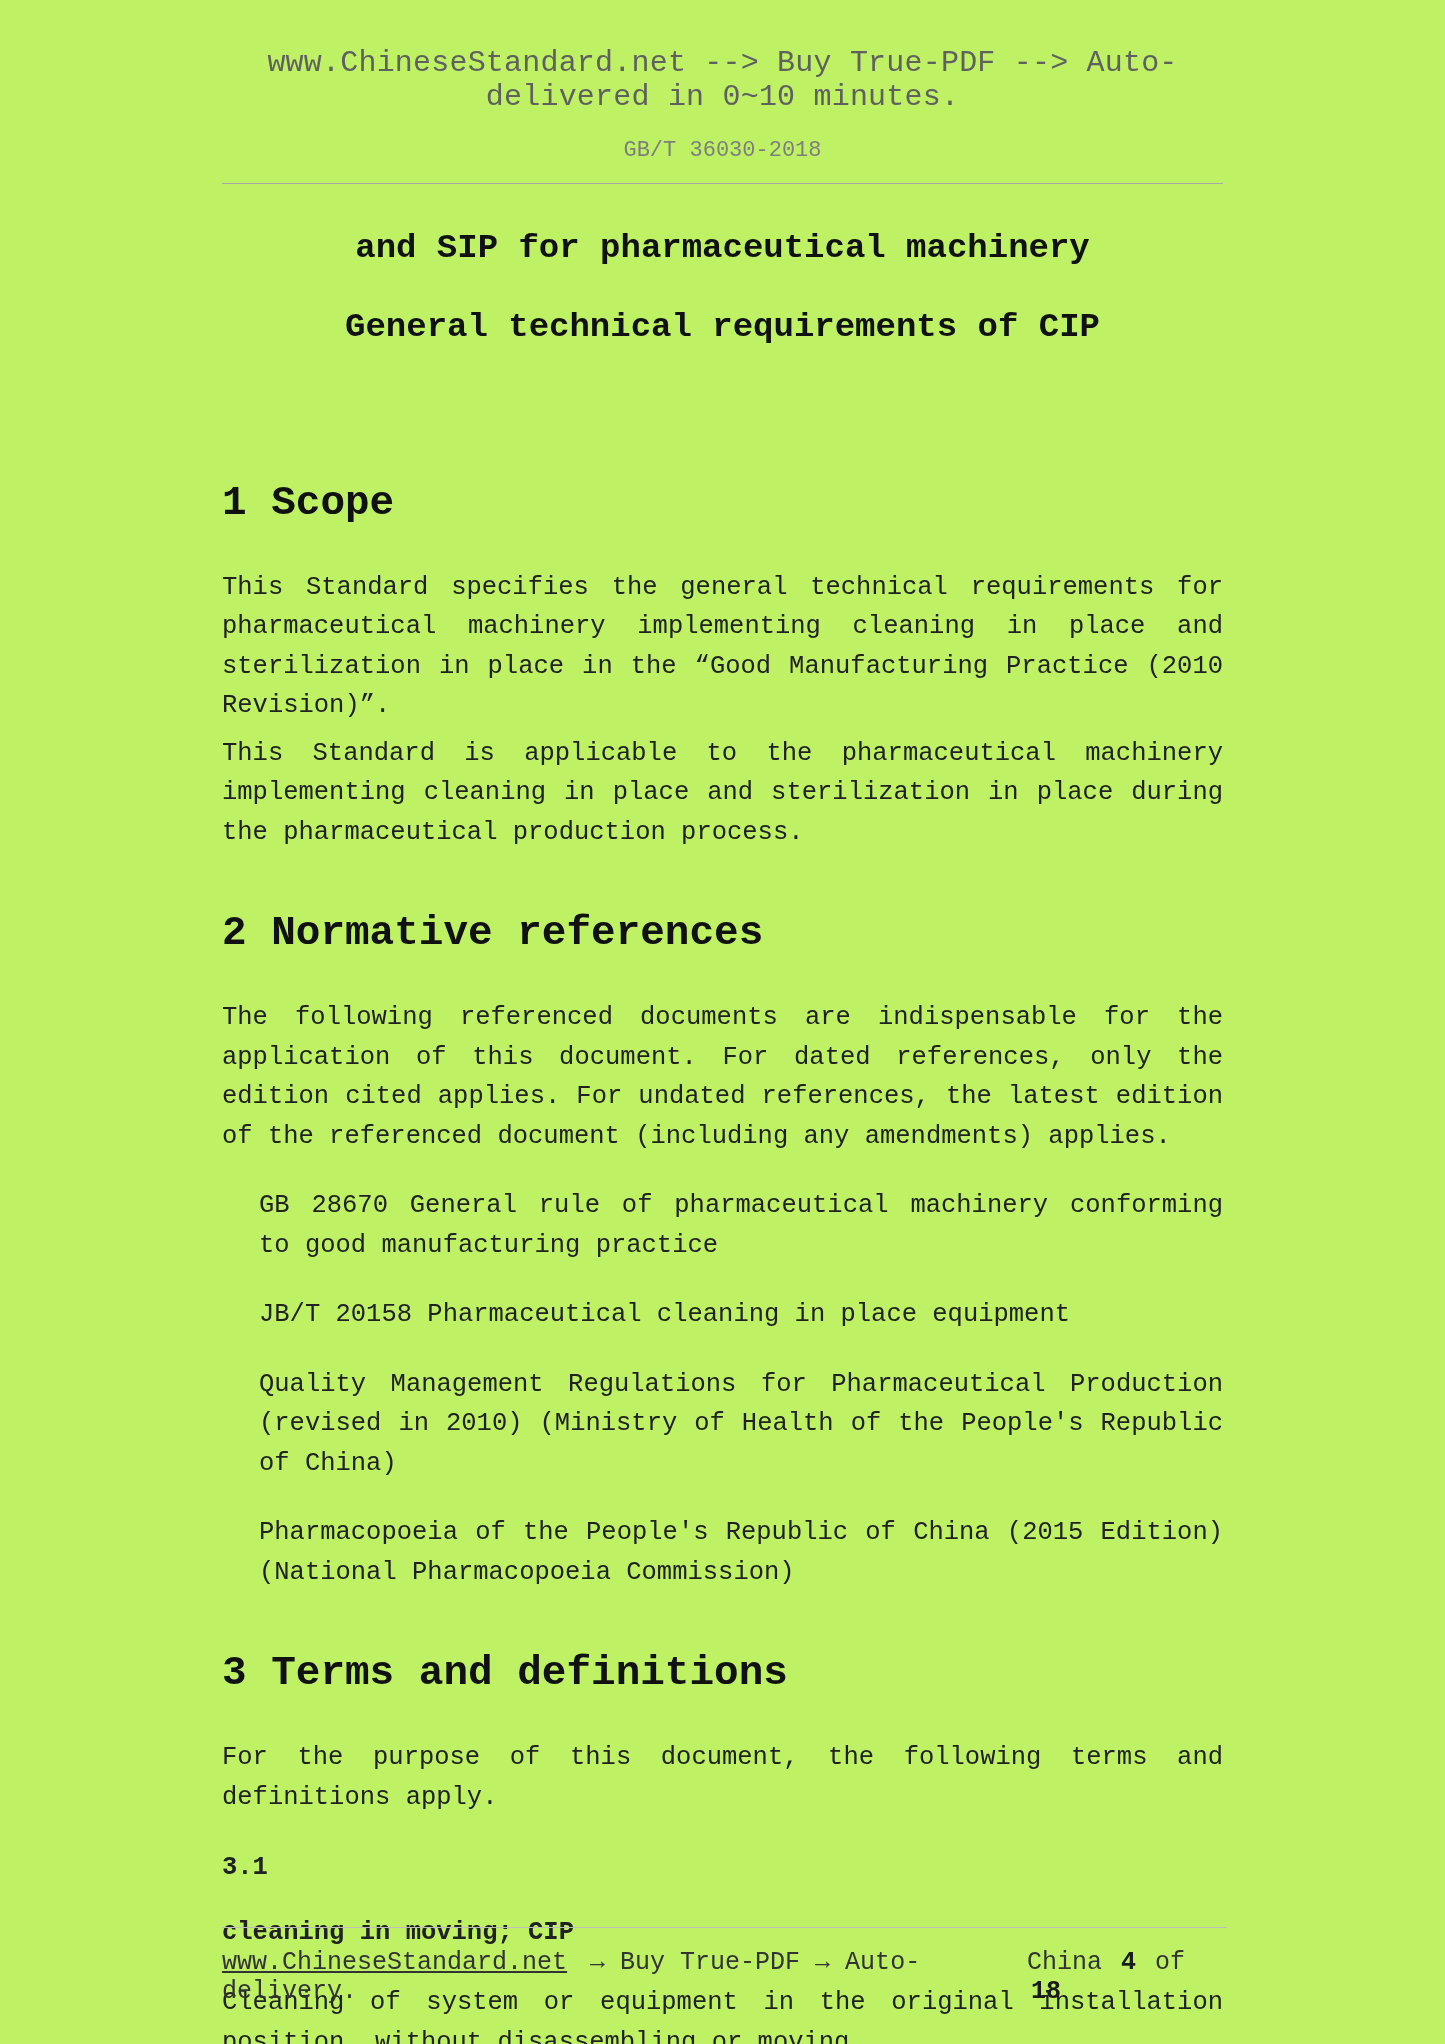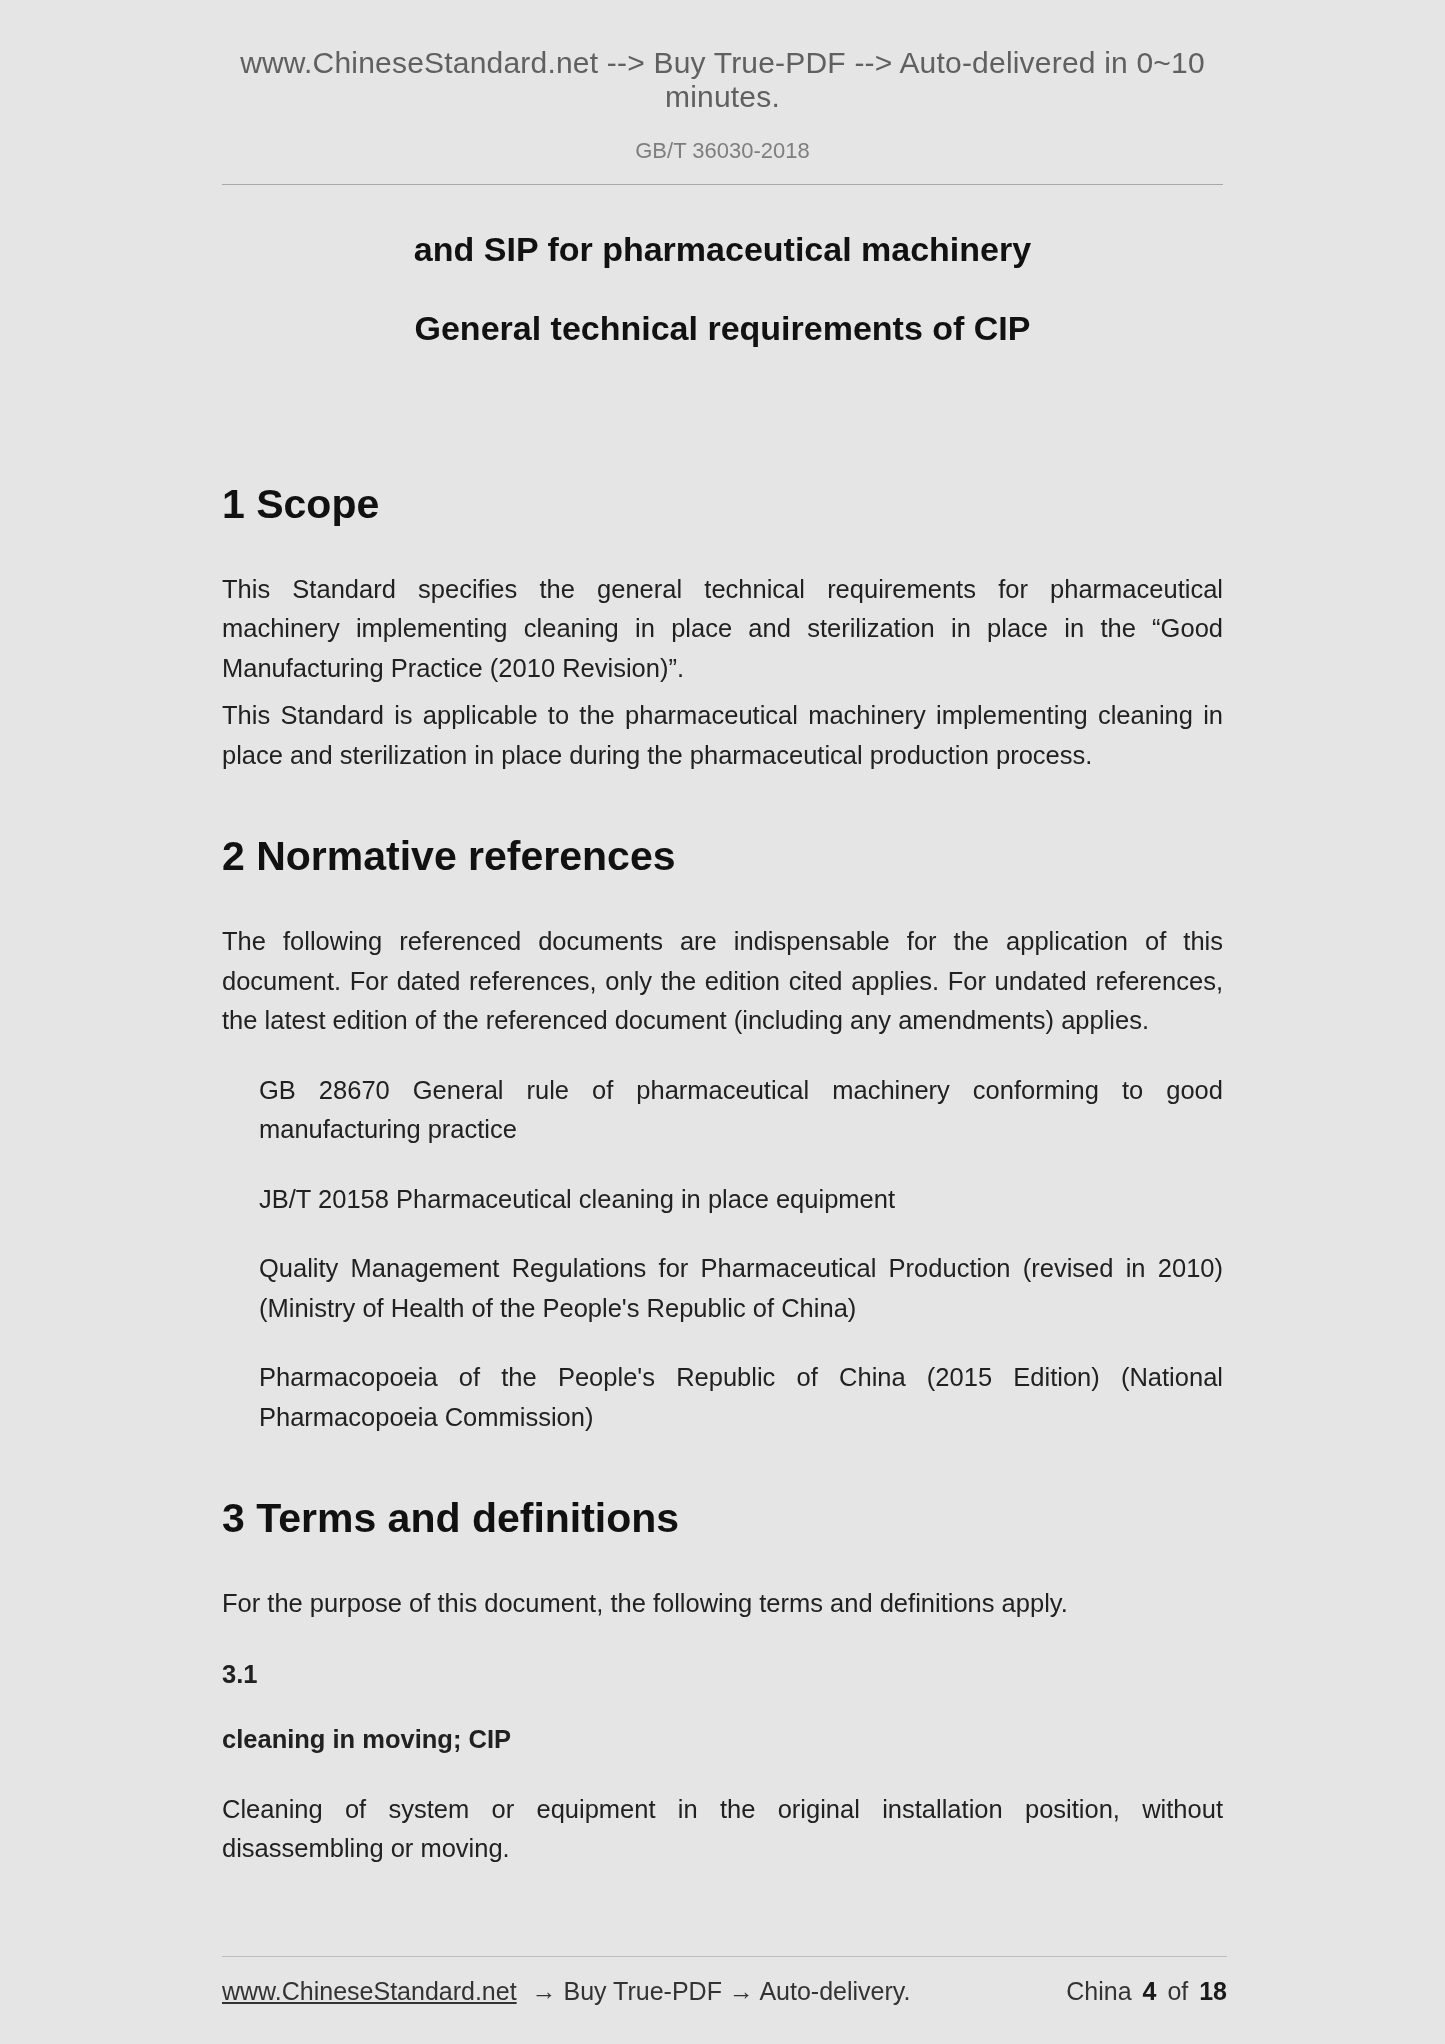--- a/index.html
+++ b/index.html
@@ -13,23 +13,24 @@
   *{margin:0;padding:0;box-sizing:border-box;}
   html,body{background:#ffffff;}
   body{
     font-family:"Liberation Sans","DejaVu Sans",sans-serif;
     color:var(--body-text);
   }
   .page{
     position:relative;
     width:1445px;
     height:2044px;
-    background:#e5e5e5;
+    background:#bef264;
     overflow:hidden;
     padding:46px 222px 0 222px;
+    font-family:Liberation Mono, monospace;
   }
   .banner{
     text-align:center;
     font-size:30px;
     color:var(--banner-gray);
     letter-spacing:0.2px;
   }
   .doc-number{
     text-align:center;
     font-size:22px;

